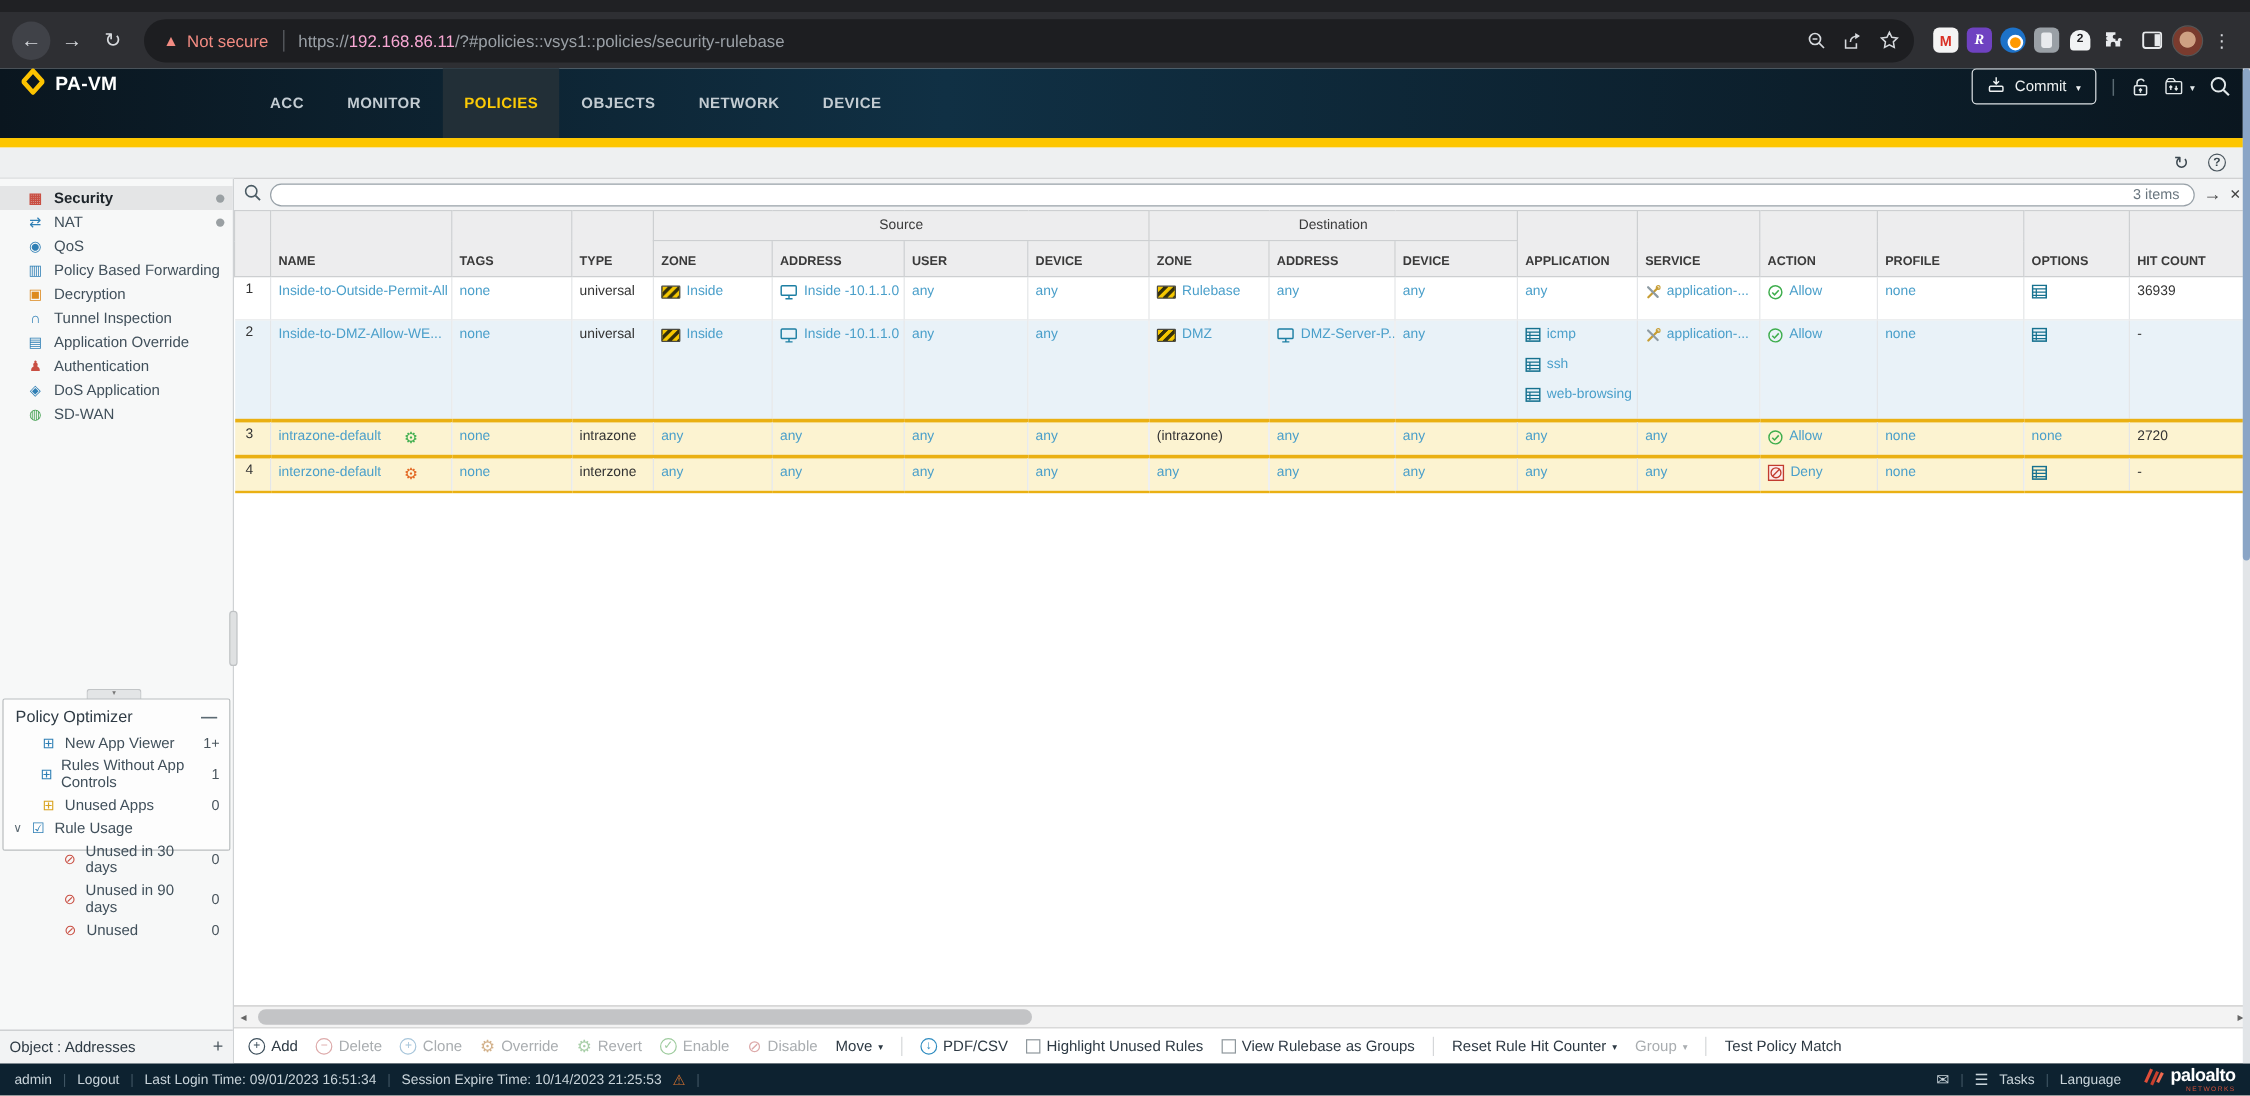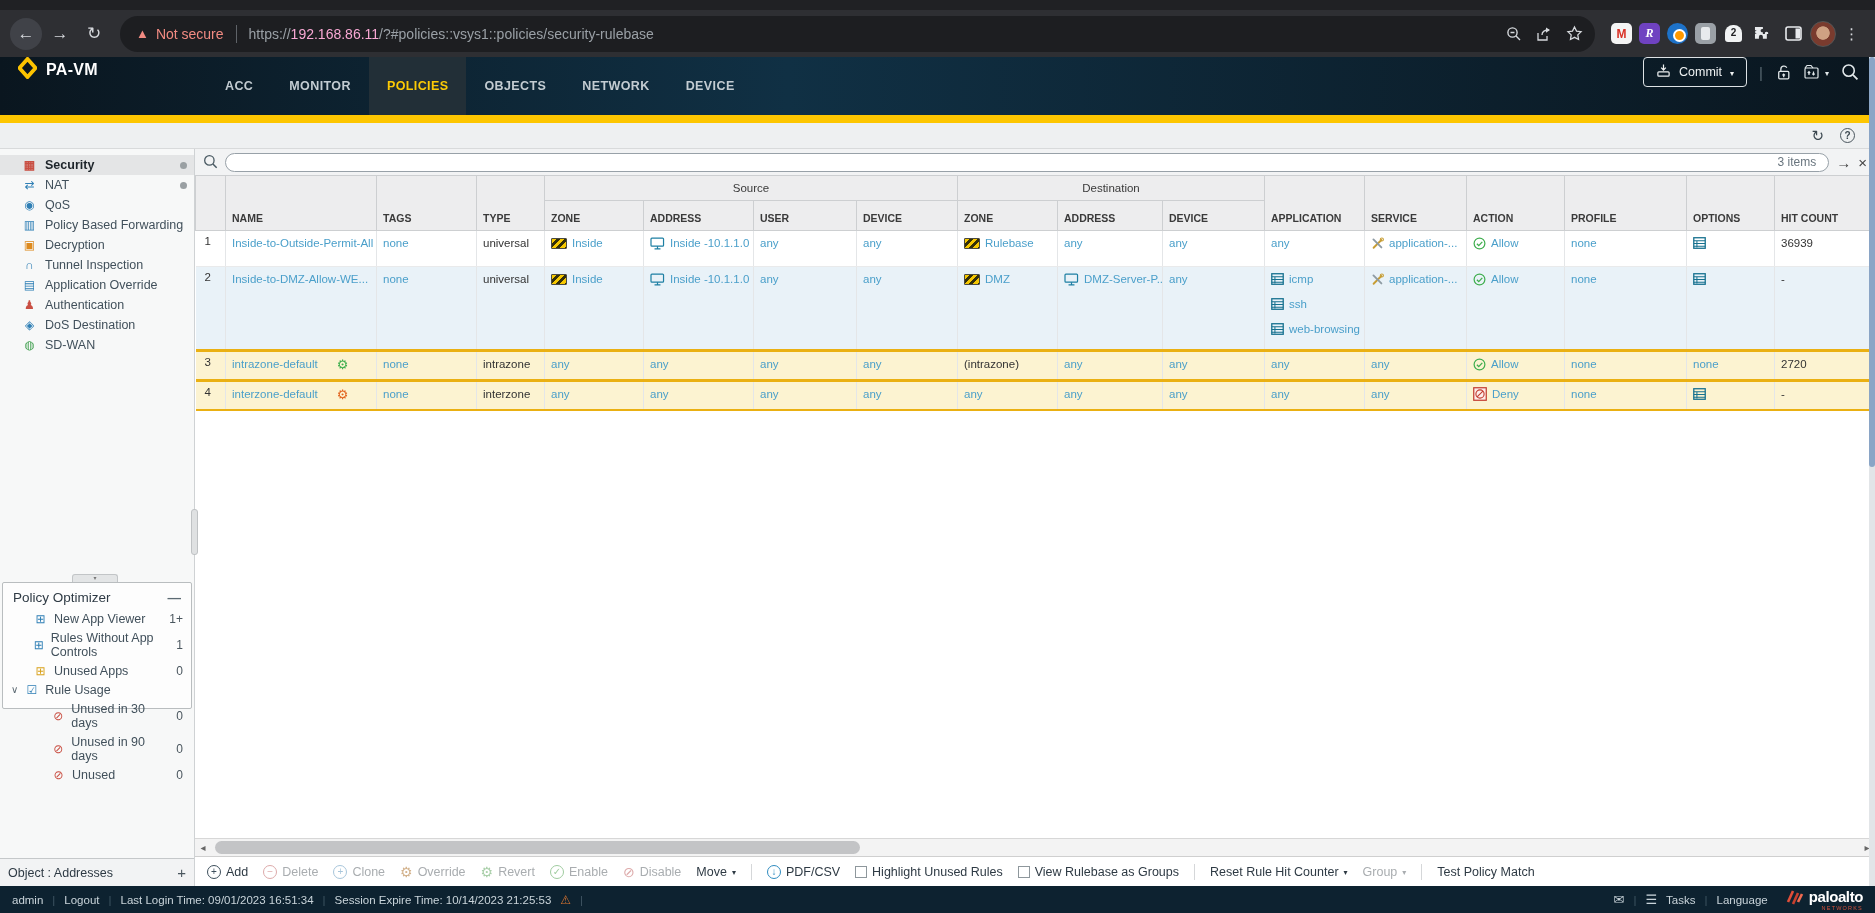--- a/index.html
+++ b/index.html
@@ -282,21 +282,21 @@
           <div class="nav-item">
             <span class="nav-ic" style="color: rgb(47, 127, 181);">▤</span>
             <span>Application Override</span>
           </div>
           <div class="nav-item">
             <span class="nav-ic" style="color: rgb(201, 79, 67);">♟</span>
             <span>Authentication</span>
           </div>
           <div class="nav-item">
             <span class="nav-ic" style="color: rgb(47, 127, 181);">◈</span>
-            <span>DoS Destination</span>
+            <span>DoS Application</span>
           </div>
           <div class="nav-item">
             <span class="nav-ic" style="color: rgb(63, 158, 77);">◍</span>
             <span>SD-WAN</span>
           </div>
         </div>
       <div class="side-splitter-handle"></div>
       <div class="po-handle">▾</div>
       <div class="po-panel">
         <div class="po-title-row">

